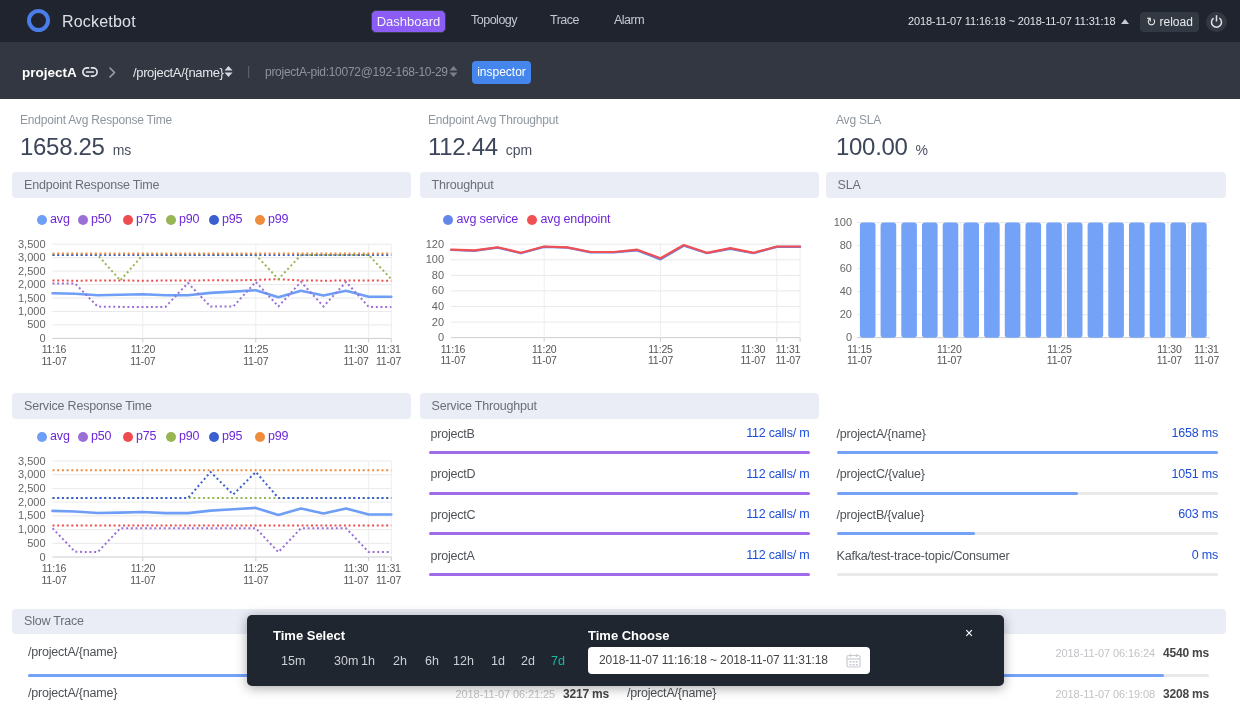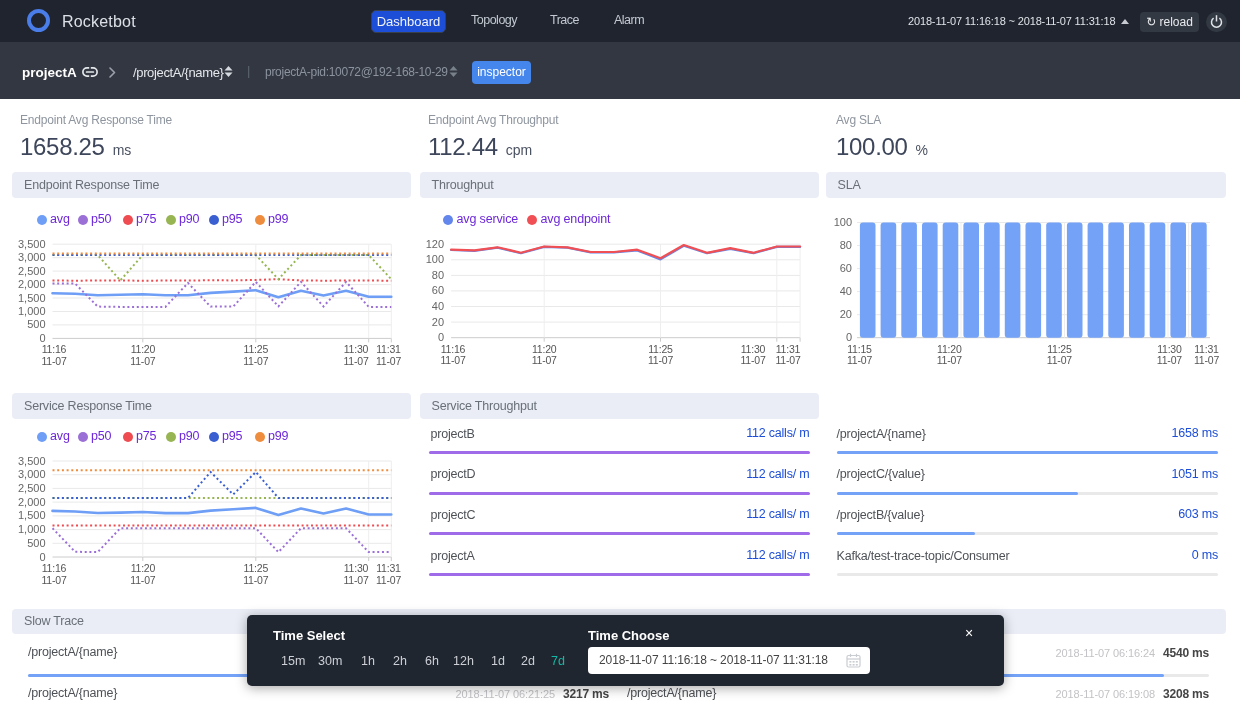--- a/index.html
+++ b/index.html
@@ -19,21 +19,21 @@
 .mlabel{position:absolute;font-size:12px;color:#8e959e;letter-spacing:-0.2px}
 .mval{position:absolute;font-size:24px;color:#3d465a;letter-spacing:-0.3px}
 .munit{font-size:14px;color:#4a5161;letter-spacing:0;margin-left:8px}
 .tdate{position:absolute;font-size:11px;color:#c3c3c7;text-align:right;letter-spacing:-0.1px}
 .tms{position:absolute;font-size:12px;color:#454545;font-weight:600;text-align:right;letter-spacing:-0.2px}
 </style></head><body>
 
 <div id="topbar">
 <div class="abs" style="left:27px;top:9px;width:23px;height:23px;border:4px solid #4a7de8;border-radius:50%"></div>
 <div class="abs" style="left:62px;top:13px;font-size:16px;color:#dce0e6;letter-spacing:0.2px">Rocketbot</div>
-<div class="abs" style="left:371px;top:9.5px;width:75px;height:23px;background:#1d4ed8;border:1px solid #3a404a;border-radius:5px;color:#f2f3f5;font-size:13px;text-align:center;line-height:21px">Dashboard</div>
+<div class="abs" style="left:371px;top:9.5px;width:75px;height:23px;background:#8b5cf6;border:1px solid #3a404a;border-radius:5px;color:#f2f3f5;font-size:13px;text-align:center;line-height:21px">Dashboard</div>
 <div class="abs" style="left:471px;top:13px;font-size:12.5px;color:#c3c9d1;letter-spacing:-0.5px">Topology</div>
 <div class="abs" style="left:550px;top:13px;font-size:12.5px;color:#c3c9d1;letter-spacing:-0.5px">Trace</div>
 <div class="abs" style="left:614px;top:13px;font-size:12.5px;color:#c3c9d1;letter-spacing:-0.5px">Alarm</div>
 <div class="abs" style="left:908px;top:15px;font-size:11px;color:#dfe3e8;letter-spacing:-0.15px;white-space:nowrap">2018-11-07 11:16:18 ~ 2018-11-07 11:31:18</div>
 <div class="abs" style="left:1121px;top:19px;width:0;height:0;border-left:4.5px solid transparent;border-right:4.5px solid transparent;border-bottom:5px solid #c8ccd2"></div>
 <div class="abs" style="left:1140px;top:12px;width:59px;height:20px;background:#333942;border-radius:4px;color:#e8ebee;font-size:12px;text-align:center;line-height:20px">↻ reload</div>
 <div class="abs" style="left:1206px;top:11.5px;width:21px;height:20px;background:#333942;border-radius:10px"><svg width="21" height="20">
         <g stroke="#dfe3e8" stroke-width="1.5" fill="none">
           <path d="M7.6 6.2 A5 5 0 1 0 13.4 6.2"></path>
           <line x1="10.5" y1="3.2" x2="10.5" y2="9.5"></line>
@@ -329,21 +329,21 @@
 <div class="rowname" style="left:16px;top:77px">/projectA/{name}</div>
 <div class="tdate" style="right:671px;top:78.5px">2018-11-07 06:21:25</div>
 <div class="tms" style="right:617px;top:77.5px">3217 ms</div>
 <div class="rowname" style="left:615px;top:77px">/projectA/{name}</div>
 <div class="tdate" style="right:71px;top:78.5px">2018-11-07 06:19:08</div>
 <div class="tms" style="right:17px;top:77.5px">3208 ms</div>
 </div>
 <div class="abs" style="left:247px;top:615px;width:757px;height:71px;background:#20262f;border-radius:5px;box-shadow:0 2px 12px rgba(0,0,0,.35);z-index:50">
 <div class="abs" style="left:26px;top:13px;font-size:13px;font-weight:bold;color:#fff">Time Select</div>
 <div class="abs" style="left:34px;top:39px;font-size:12.5px;color:#ccd0d6">15m</div>
-<div class="abs" style="left:71px;top:39px;font-size:12.5px;color:#ccd0d6">30m</div>
+<div class="abs" style="left:87px;top:39px;font-size:12.5px;color:#ccd0d6">30m</div>
 <div class="abs" style="left:114px;top:39px;font-size:12.5px;color:#ccd0d6">1h</div>
 <div class="abs" style="left:146px;top:39px;font-size:12.5px;color:#ccd0d6">2h</div>
 <div class="abs" style="left:178px;top:39px;font-size:12.5px;color:#ccd0d6">6h</div>
 <div class="abs" style="left:206px;top:39px;font-size:12.5px;color:#ccd0d6">12h</div>
 <div class="abs" style="left:244px;top:39px;font-size:12.5px;color:#ccd0d6">1d</div>
 <div class="abs" style="left:274px;top:39px;font-size:12.5px;color:#ccd0d6">2d</div>
 <div class="abs" style="left:304px;top:39px;font-size:12.5px;color:#14b8a6">7d</div>
 <div class="abs" style="left:341px;top:13px;font-size:13px;font-weight:bold;color:#fff">Time Choose</div>
 <div class="abs" style="left:341px;top:32px;width:282px;height:27px;background:#fff;border-radius:4px">
       <div class="abs" style="left:11px;top:6px;font-size:12px;color:#444;letter-spacing:-0.1px">2018-11-07 11:16:18 ~ 2018-11-07 11:31:18</div>

